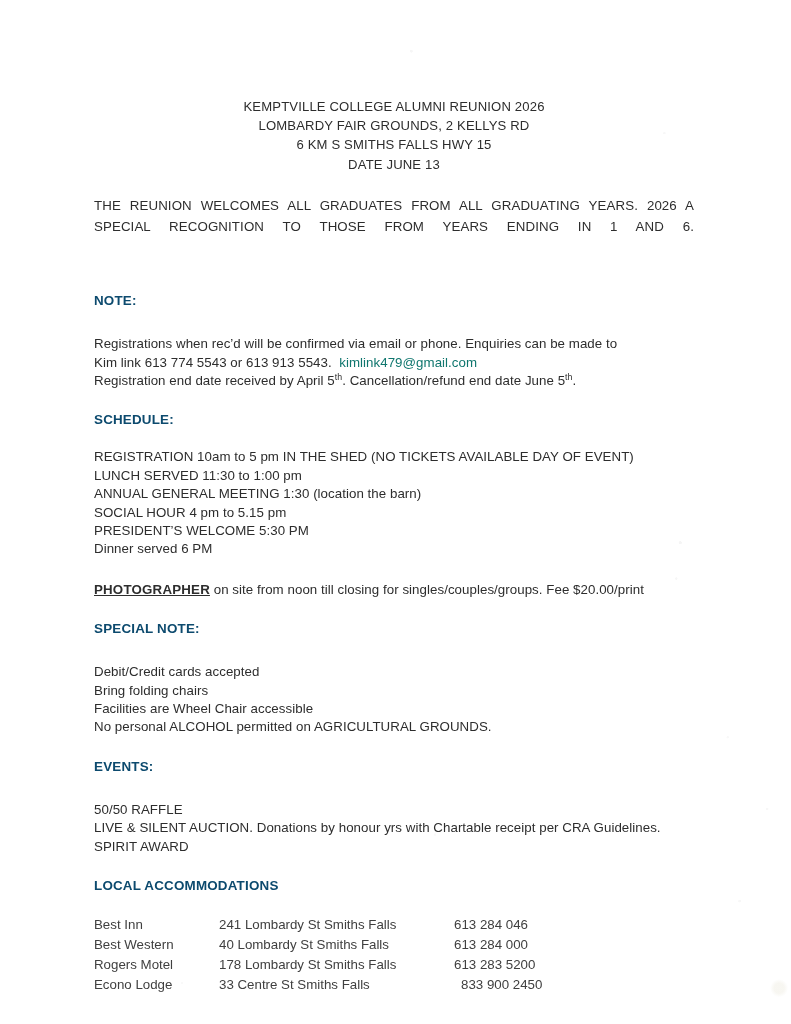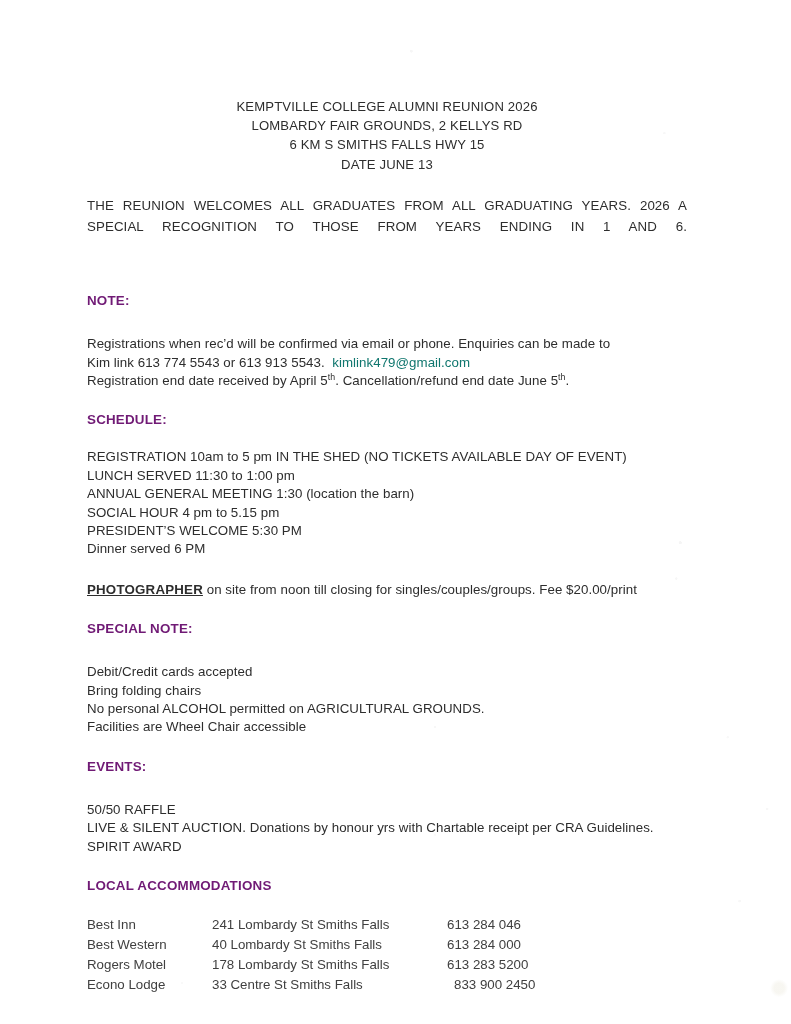--- a/index.html
+++ b/index.html
@@ -37,21 +37,21 @@
       radial-gradient(circle at 92% 72%, rgba(0,0,0,0.028) 0 1px, transparent 1.4px),
       radial-gradient(circle at 97% 79%, rgba(0,0,0,0.03) 0 1px, transparent 1.4px),
       radial-gradient(circle at 93.5% 88%, rgba(0,0,0,0.03) 0 1.1px, transparent 1.5px),
       radial-gradient(circle at 55% 81.5%, rgba(0,0,0,0.025) 0 1px, transparent 1.3px),
       radial-gradient(circle at 23% 96%, rgba(0,0,0,0.025) 0 1px, transparent 1.3px),
       radial-gradient(circle at 98.5% 96.5%, rgba(180,170,120,0.10) 0 5px, transparent 9px);
   }
 
   .content {
     position: absolute;
-    left: 87px;
+    left: 94px;
     top: 0;
     width: 600px;
   }
 
   
   .doc-header {
     margin-top: 97px;
     text-align: center;
     font-size: 13.1px;
     line-height: 19.2px;
@@ -73,21 +73,21 @@
   .intro::after {
     content: "";
     display: inline-block;
     width: 100%;
   }
 
   .section-heading {
     font-weight: bold;
     font-size: 13.4px;
     letter-spacing: 0.2px;
-    color: #701a75;
+    color: #0c4a6e;
   }
 
   .body-line {
     font-size: 13.3px;
     line-height: 18.4px;
     letter-spacing: 0.05px;
     color: #2d2d2d;
     white-space: nowrap;
   }
 
@@ -174,22 +174,22 @@
     <div class="gap-after-h"></div>
     <div class="body-line"><span class="strong-lead">PHOTOGRAPHER</span><span> on site from noon till closing for singles/couples/groups. Fee $20.00/print</span></div>
 
     <div class="gap-para"></div>
     <div class="section-heading">SPECIAL NOTE:</div>
     <div class="gap-note"></div>
 
     <div class="block">
       <span class="body-line">Debit/Credit cards accepted</span>
       <span class="body-line">Bring folding chairs</span>
+      <span class="body-line">Facilities are Wheel Chair accessible</span>
       <span class="body-line">No personal ALCOHOL permitted on AGRICULTURAL GROUNDS.</span>
-      <span class="body-line">Facilities are Wheel Chair accessible</span>
     </div>
 
     <div class="gap-para"></div>
     <div class="section-heading">EVENTS:</div>
     <div class="gap-note"></div>
 
     <div class="block">
       <span class="body-line">50/50 RAFFLE</span>
       <span class="body-line">LIVE &amp; SILENT AUCTION. Donations by honour yrs with Chartable receipt per CRA Guidelines.</span>
       <span class="body-line">SPIRIT AWARD</span>

